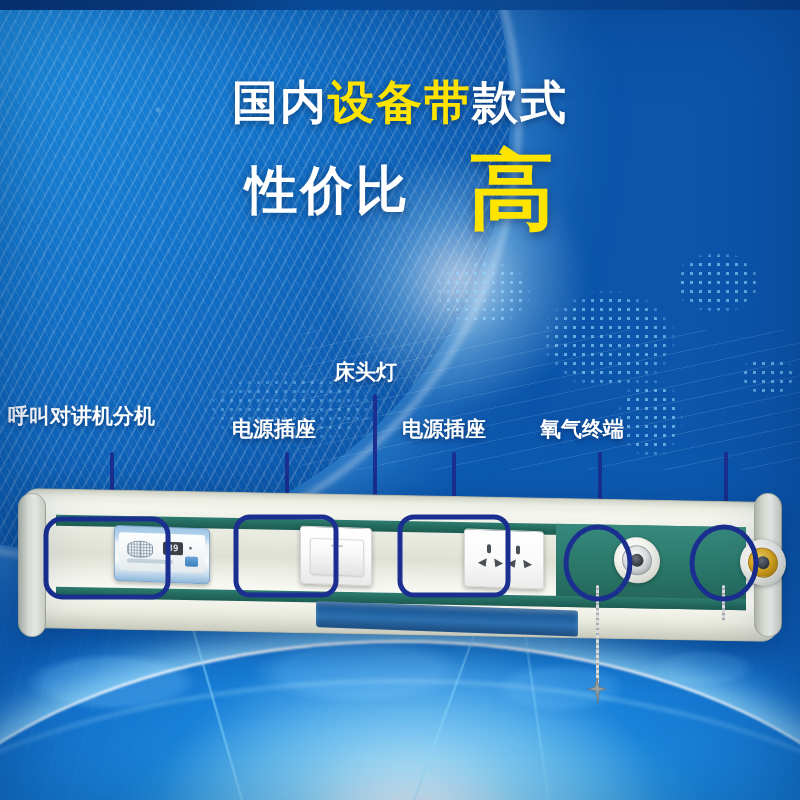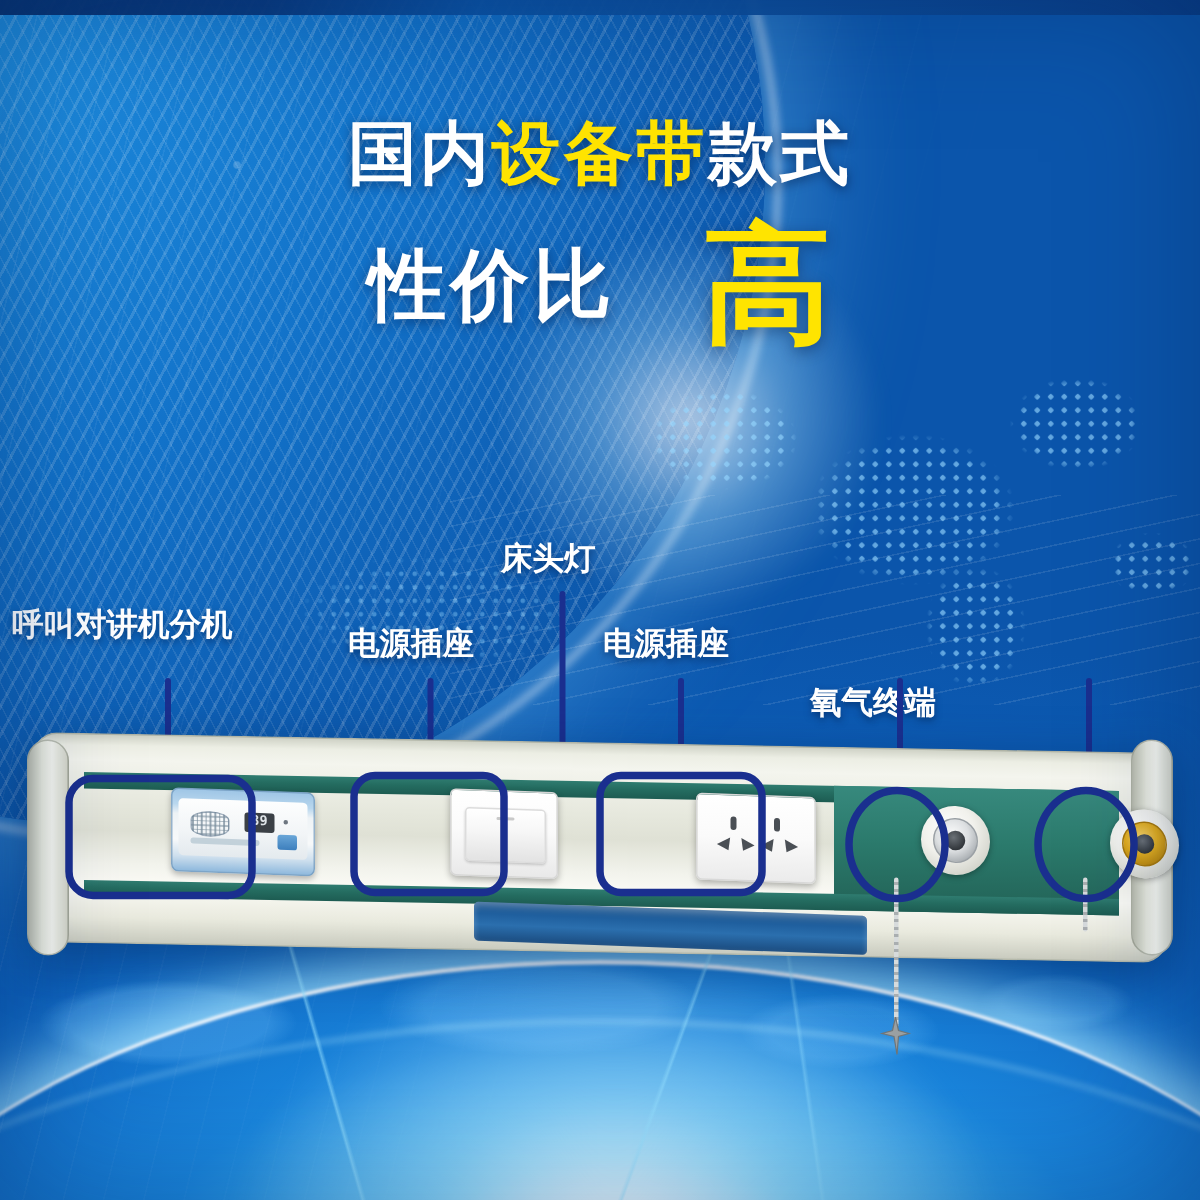--- a/index.html
+++ b/index.html
@@ -378,21 +378,21 @@
     <div class="hl2row">
       <span class="hl2">性价比</span>
       <span class="hl-big">高</span>
     </div>
   </div>
 
   <div class="callout-label" style="left:8px;  top:402px;">呼叫对讲机分机</div>
   <div class="callout-label" style="left:232px;top:415px;">电源插座</div>
   <div class="callout-label" style="left:334px;top:358px;">床头灯</div>
   <div class="callout-label" style="left:402px;top:415px;">电源插座</div>
-  <div class="callout-label" style="left:540px;top:415px;margin-top:39px;">氧气终端</div>
+  <div class="callout-label" style="left:540px;top:415px;">氧气终端</div>
 
   <div class="leader" style="left:110px;top:452px;height:70px;"></div>
   <div class="leader" style="left:285px;top:452px;height:66px;"></div>
   <div class="leader" style="left:373px;top:394px;height:216px;"></div>
   <div class="leader" style="left:452px;top:452px;height:66px;"></div>
   <div class="leader" style="left:598px;top:452px;height:92px;"></div>
   <div class="leader" style="left:724px;top:452px;height:92px;"></div>
 
   <div class="panel-wrap">
     <div class="panel-body"></div>

